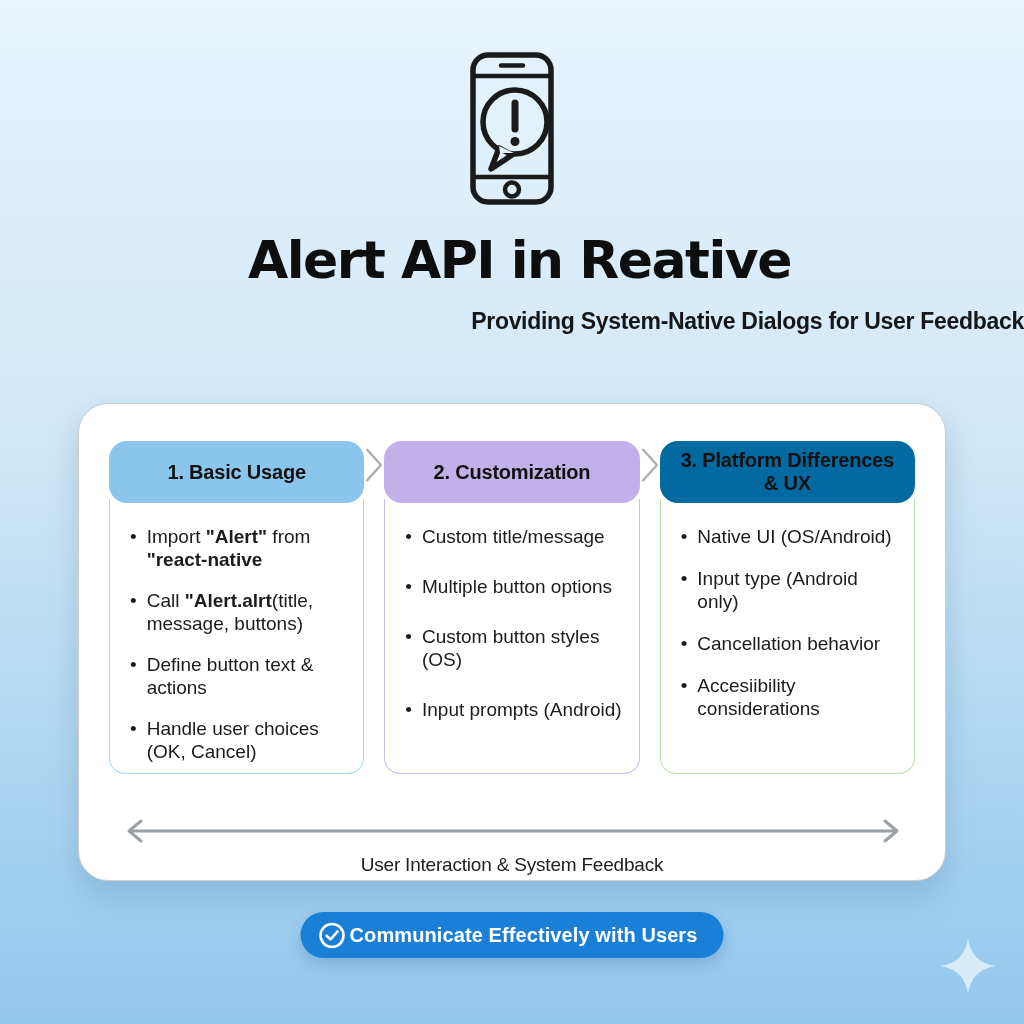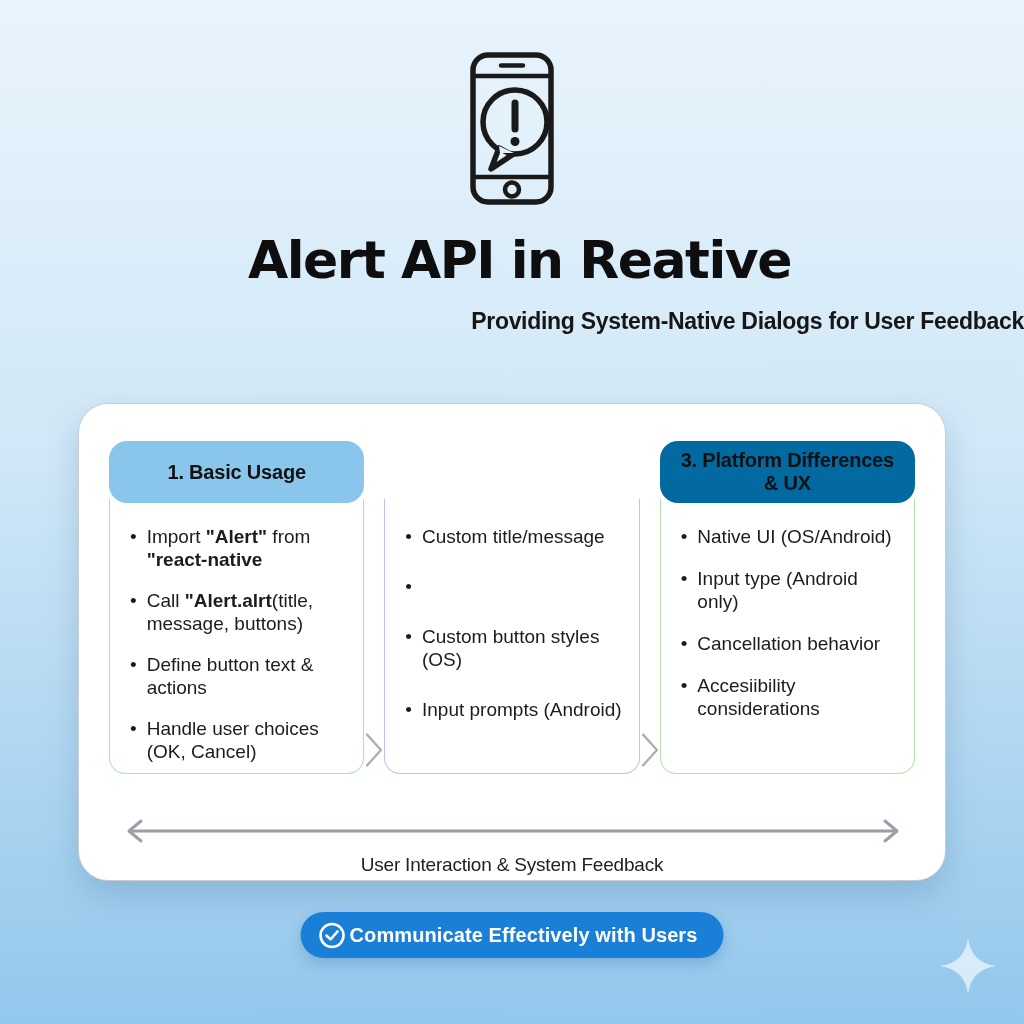--- a/index.html
+++ b/index.html
@@ -34,21 +34,21 @@
   .card {
     position: absolute; top: 403px; left: 78px;
     width: 868px; height: 478px;
     background: #ffffff;
     border: 1.5px solid #c9cdd1;
     border-radius: 30px;
     box-shadow: 0 14px 30px rgba(80, 120, 160, 0.28);
     padding: 37px 30px 0 30px;
   }
   .columns-row {
-    display: flex; align-items: flex-end;
+    display: flex; align-items: flex-start;
   }
   .column { flex: 1; display: flex; flex-direction: column; }
   .col-header {
     min-height: 62px;
     border-radius: 18px;
     display: flex; align-items: center; justify-content: center;
     text-align: center;
     font-weight: bold; font-size: 20px; letter-spacing: -0.2px;
     color: #111; padding: 6px 14px;
     position: relative; z-index: 2;
@@ -157,28 +157,30 @@
       </div>
     </div>
 
     <div class="chev">
       <svg width="26" height="48" viewBox="0 0 26 48" fill="none">
         <polyline points="4,4 22,24 4,44" stroke="#abaeb3" stroke-width="3" fill="none" stroke-linecap="round" stroke-linejoin="round"></polyline>
       </svg>
     </div>
 
     <div class="column" data-col="1">
+      <div class="col-header" style="background: rgb(194, 177, 232);">2. Customization</div>
       <div class="col-body" style="border-color: rgb(202, 188, 237);">
         <ul>
             <li>
               <span class="dot">•</span>
               <span class="txt"><span>Custom title/message</span></span>
             </li>
             <li>
               <span class="dot">•</span>
+              <span class="txt"><span>Multiple button options</span></span>
             </li>
             <li>
               <span class="dot">•</span>
               <span class="txt"><span>Custom button styles (OS)</span></span>
             </li>
             <li>
               <span class="dot">•</span>
               <span class="txt"><span>Input prompts (Android)</span></span>
             </li>
           </ul>

